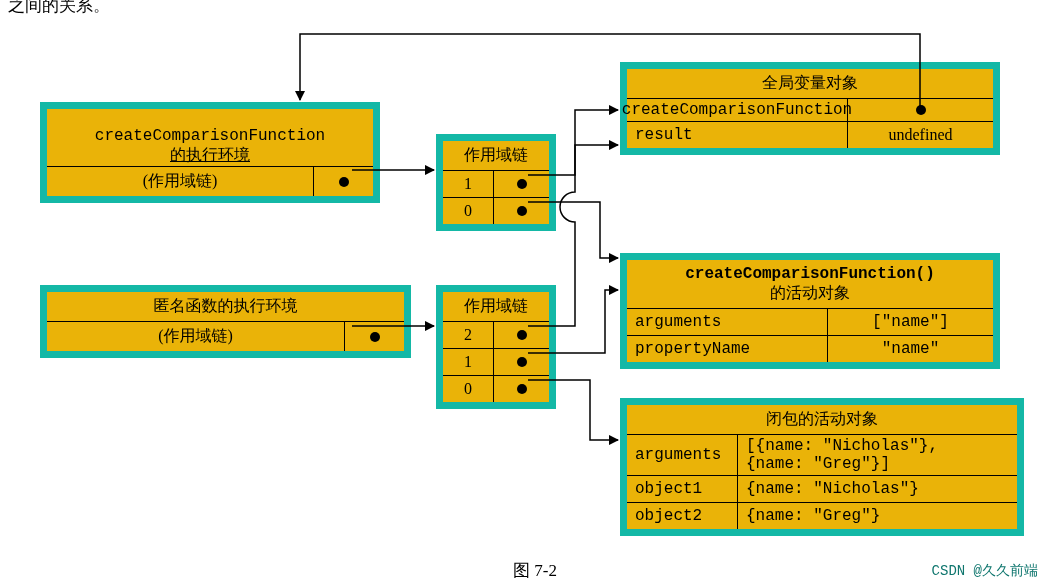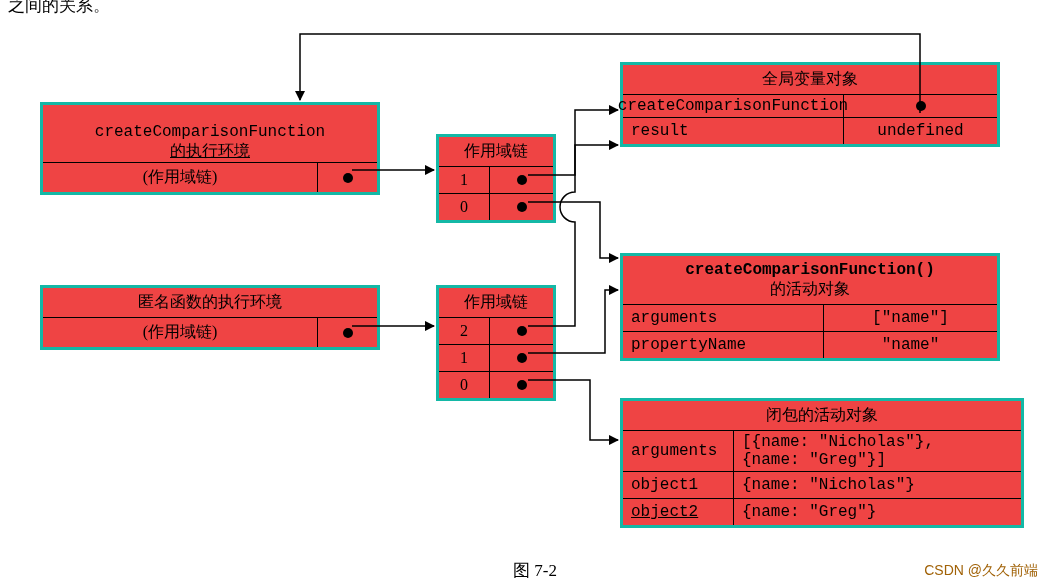--- a/index.html
+++ b/index.html
@@ -8,38 +8,38 @@
     width: 1050px;
     height: 586px;
     background: #fff;
     font-family: "SimSun", "Songti SC", serif;
     font-size: 16px;
     color: #000;
     position: relative;
     overflow: hidden;
   }
   .mono { font-family: "Courier New", Courier, monospace; }
-  .box { position: absolute; border: 3px solid #14b8a6; background: #ef4444; }
+  .box { position: absolute; border: 7px solid #14b8a6; background: #eab308; }
   .row { display: flex; border-top: 1px solid #000; }
   .row:first-child { border-top: none; }
   .cell { border-left: 1px solid #000; padding: 4px 8px; display: flex; align-items: center; justify-content: center; }
   .cell:first-child { border-left: none; }
   .title { text-align: center; padding: 4px 6px; }
   .bold { font-weight: bold; }
   .dot {
     width: 10px; height: 10px; background: #000; border-radius: 50%;
     display: inline-block; flex-shrink: 0;
   }
   .figlabel {
     position: absolute; left: 0; right: 0; bottom: 4px;
     text-align: center; font-size: 17px; padding-left: 20px;
   }
   .watermark {
     position: absolute; right: 12px; bottom: 6px;
-    color: #a16207; font-size: 14px; font-family: Liberation Sans, sans-serif;
+    color: #0f766e; font-size: 14px; font-family: Liberation Mono, monospace;
   }
   .toptext {
     position: absolute; left: 8px; top: -6px; font-size: 17px;
   }
   svg.overlay {
     position: absolute; left: 0; top: 0; width: 1050px; height: 586px;
     pointer-events: none;
   }
 </style>
 </head>
@@ -53,21 +53,21 @@
     <div style="font-family:'SimSun',serif;text-decoration:underline;">的执行环境</div>
   </div>
   <div class="row">
     <div class="cell" style="flex:1;">(作用域链)</div>
     <div class="cell" style="width:60px;">
         <span class="dot"></span>
       </div>
   </div>
 </div>
 
-<div class="box" style="left:40px; top:285px; width:340px;">
+<div class="box" style="left:40px; top:285px; width:371px;">
   <div class="title">匿名函数的执行环境</div>
   <div class="row">
     <div class="cell" style="flex:1;">(作用域链)</div>
     <div class="cell" style="width:60px;">
         <span class="dot"></span>
       </div>
   </div>
 </div>
 
 <div class="box" style="left:436px; top:134px; width:120px;">
@@ -114,21 +114,21 @@
     <div class="cell mono" style="width:220px; flex-direction:row; align-items:flex-start; padding:2px 8px;">
       <div>createComparison</div>
       <div>Function</div>
     </div>
     <div class="cell" style="flex:1;">
         <span class="dot"></span>
       </div>
   </div>
   <div class="row">
     <div class="cell mono" style="width:220px; justify-content:flex-start;">result</div>
-    <div class="cell mono" style="flex:1;">undefined</div>
+    <div class="cell mono" style="flex:1;font-family:Liberation Serif, serif;">undefined</div>
   </div>
 </div>
 
 <div class="box" style="left:620px; top:217px; width:380px;margin-top:36px;">
   <div class="title">
     <span class="mono bold">createComparisonFunction()</span><br>
     <span>的活动对象</span>
   </div>
   <div class="row">
     <div class="cell mono" style="width:200px; justify-content:flex-start;">arguments</div>
@@ -147,21 +147,21 @@
     <div class="cell mono" style="flex:1; flex-direction:column; align-items:flex-start; padding:2px 8px;">
       <div>[{name: "Nicholas"},</div>
       <div> {name: "Greg"}]</div>
     </div>
   </div>
   <div class="row">
     <div class="cell mono" style="width:110px; justify-content:flex-start;">object1</div>
     <div class="cell mono" style="flex:1; justify-content:flex-start;">{name: "Nicholas"}</div>
   </div>
   <div class="row">
-    <div class="cell mono" style="width:110px; justify-content:flex-start;text-decoration:underline;">object2</div>
+    <div class="cell mono" style="width:110px; justify-content:flex-start;">object2</div>
     <div class="cell mono" style="flex:1; justify-content:flex-start;">{name: "Greg"}</div>
   </div>
 </div>
 
 <div class="figlabel">图  7-2</div>
 
 <div class="watermark">CSDN @久久前端</div>
 
 <svg class="overlay" viewBox="0 0 1050 586">
   <defs>

